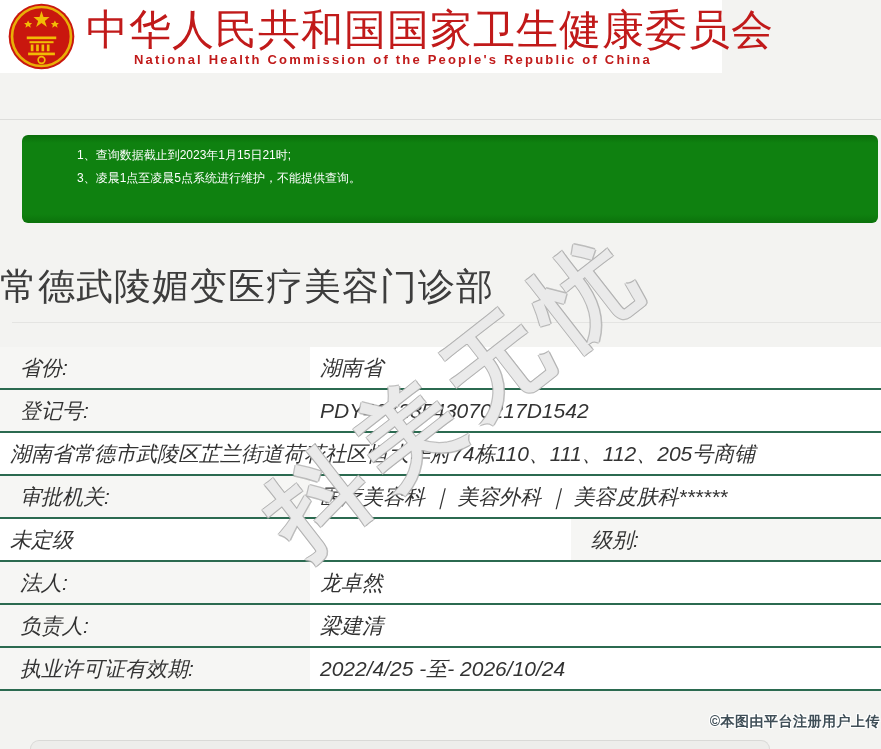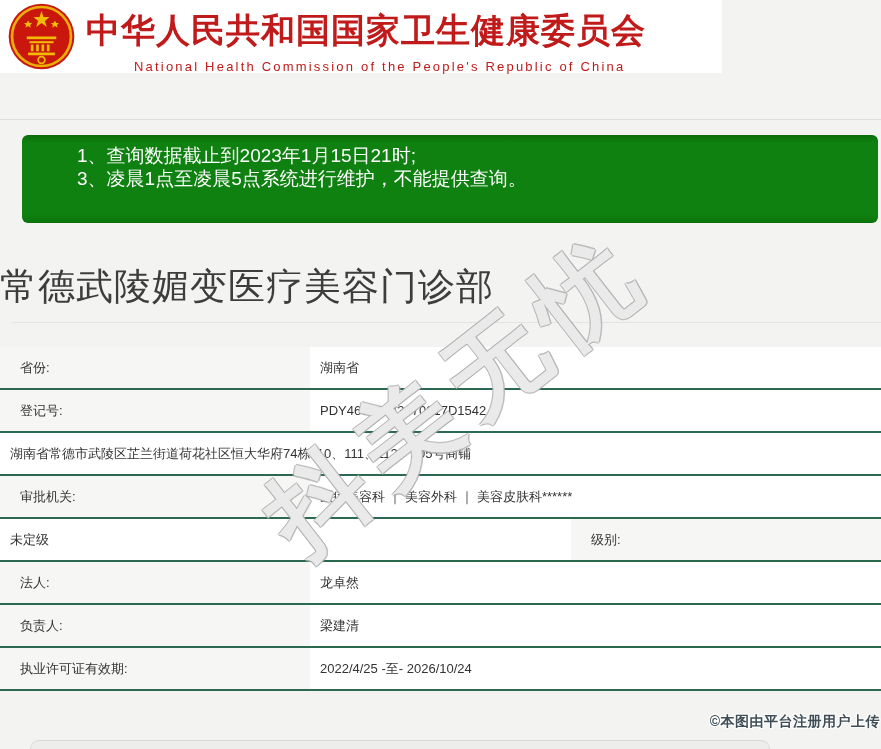--- a/index.html
+++ b/index.html
@@ -16,44 +16,44 @@
     position: absolute; left: 0; top: 0;
     width: 722px; height: 73px;
     background: #ffffff;
   }
   .emblem {
     position: absolute; left: 8px; top: 3px;
     width: 67px; height: 67px;
   }
   .header-titles { position: absolute; left: 86px; top: 10px; }
   .header-title-cn {
-    font-size: 34px; font-weight: bold; color: #c11a1a;
+    font-size: 42px; font-weight: normal; color: #c11a1a;
     letter-spacing: 1px; line-height: 40px; white-space: nowrap;
   }
   .header-title-en {
-    margin-top: 9px;
-    font-size: 13px; font-weight: normal; color: #c11a1a;
+    margin-top: 2px;
+    font-size: 13px; font-weight: bold; color: #c11a1a;
     letter-spacing: 2.2px; white-space: nowrap; padding-left: 48px;
   }
 
   .page-line {
     position: absolute; left: 0; top: 119px;
     width: 881px; height: 1px; background: #dddddb;
   }
 
   
   .notice {
     position: absolute; left: 22px; top: 135px;
     width: 856px; height: 88px;
     border-radius: 6px;
     background: linear-gradient(#0a6d0a, #0f8110 9%, #0f8110 90%, #0b720b);
     padding: 9px 10px 0 55px;
   }
   .notice-line {
-    color: #ffffff; font-size: 19px; line-height: 23px;
+    color: #ffffff; font-size: 12px; line-height: 23px;
     white-space: nowrap;
   }
 
   
   .result-title {
     position: absolute; left: 0; top: 262px;
     width: 866px;
     font-size: 37px; font-weight: 400; color: #3d3d3d;
     letter-spacing: 1px; white-space: nowrap;
   }
@@ -61,21 +61,21 @@
     position: absolute; left: 12px; top: 322px;
     width: 869px; height: 1px; background: #e4e4e2;
   }
 
   
   .detail-table { position: absolute; left: 0; top: 347px; width: 881px; }
   .row {
     display: flex; height: 43px;
     border-bottom: 2px solid #2b6a50;
   }
-  .cell { display: flex; align-items: center; font-size: 13px; color: #333333; }
+  .cell { display: flex; align-items: center; font-size: 21px; color: #333333; font-style: italic; }
   .cell.label {
     width: 310px; background: #f6f6f4; padding-left: 20px;
   }
   .cell.value {
     flex: 1; background: #ffffff; padding-left: 10px;
     white-space: nowrap; overflow: hidden;
   }
 
   
   .wm-diagonal {

